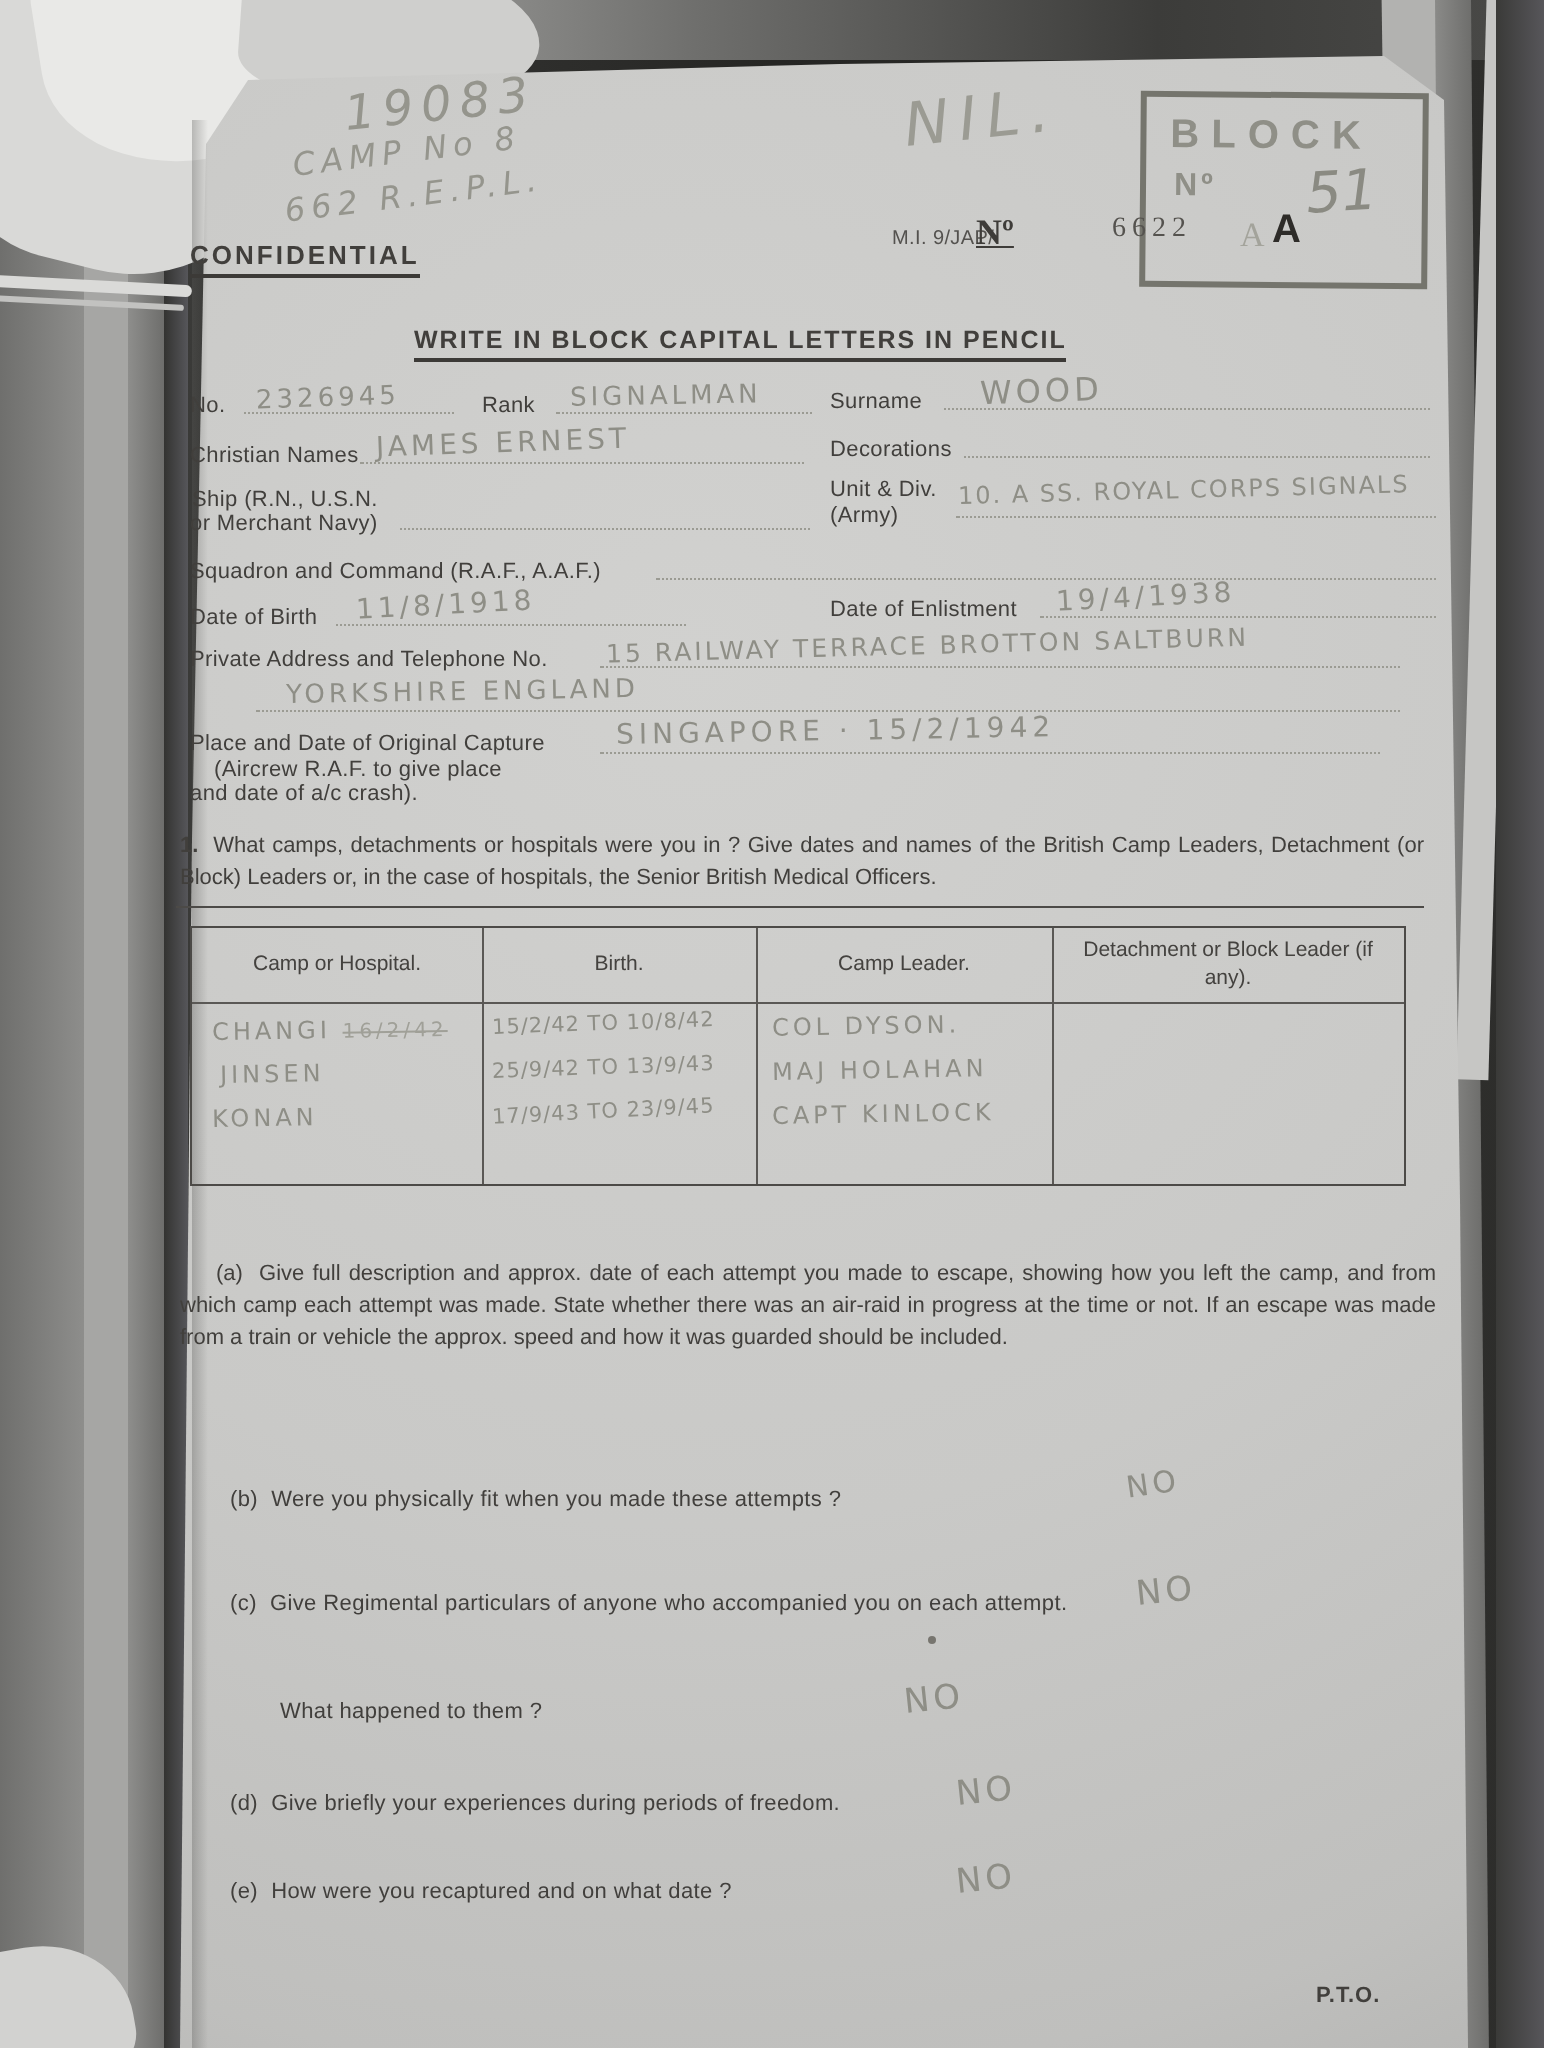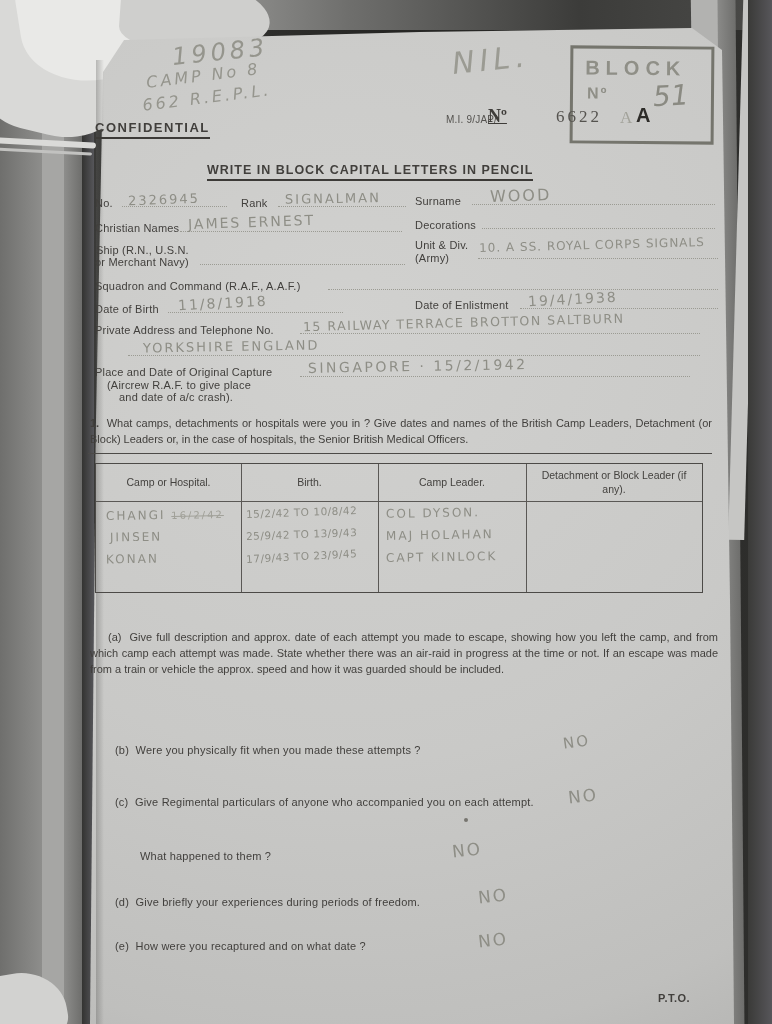--- a/index.html
+++ b/index.html
@@ -83,21 +83,21 @@
   <div class="abs hwi" style="left:452px;top:42px;font-size:30px;letter-spacing:5px;transform:rotate(-6deg);color:#9b9b93;">NIL.</div>
 
   <div class="abs stampbox" style="left:570px;top:46px;width:138px;height:92px;">
     <div class="abs" style="left:12px;top:8px;font-size:20px;font-weight:bold;letter-spacing:6px;">BLOCK</div>
     <div class="abs" style="left:14px;top:36px;font-size:16px;font-weight:bold;letter-spacing:2px;">Nº</div>
     <div class="abs hwi" style="left:80px;top:30px;font-size:28px;transform:rotate(-4deg);color:#8a8a82;">51</div>
   </div>
 
   <div class="abs print small" style="left:418px;top:114px;color:#54524f;">M.I. 9/JAP/</div>
   <div class="abs serif bold" style="left:488px;top:106px;font-size:18px;color:#3e3c39;text-decoration:underline;">Nº</div>
-  <div class="abs serif" style="left:556px;top:107px;font-size:17px;letter-spacing:3px;color:#55534f;">6622</div>
+  <div class="abs serif" style="left:556px;top:107px;font-size:14px;letter-spacing:3px;color:#55534f;">6622</div>
   <div class="abs serif" style="left:620px;top:108px;font-size:17px;color:#a3a39b;">A</div>
   <div class="abs" style="left:636px;top:104px;font-size:20px;font-weight:bold;color:#2e2c29;">A</div>
 
   <div class="abs print bold underline" style="left:95px;top:120px;font-size:13px;letter-spacing:1.5px;">CONFIDENTIAL</div>
 
   <div class="abs print bold underline" style="left:207px;top:163px;font-size:12.5px;letter-spacing:1px;">WRITE IN BLOCK CAPITAL LETTERS IN PENCIL</div>
 
   <div class="abs print" style="left:95px;top:197px;">No.</div>
   <div class="abs rule" style="left:122px;top:206px;width:105px;"></div>
   <div class="abs hw" style="left:128px;top:192px;transform:rotate(-2deg);">2326945</div>
@@ -133,21 +133,21 @@
   <div class="abs hw" style="left:528px;top:291px;font-size:14px;transform:rotate(-3deg);">19/4/1938</div>
 
   <div class="abs print" style="left:95px;top:324px;">Private Address and Telephone No.</div>
   <div class="abs rule" style="left:300px;top:333px;width:400px;"></div>
   <div class="abs hw" style="left:303px;top:315px;font-size:12.5px;letter-spacing:1.5px;transform:rotate(-1.5deg);">15 RAILWAY TERRACE BROTTON SALTBURN</div>
   <div class="abs rule" style="left:128px;top:355px;width:572px;"></div>
   <div class="abs hw" style="left:143px;top:339px;font-size:13px;letter-spacing:2px;transform:rotate(-1deg);">YORKSHIRE ENGLAND</div>
 
   <div class="abs print" style="left:95px;top:366px;">Place and Date of Original Capture</div>
   <div class="abs print" style="left:107px;top:379px;">(Aircrew R.A.F. to give place</div>
-  <div class="abs print" style="left:95px;top:391px;margin-left:24px;">and date of a/c crash).</div>
+  <div class="abs print" style="left:95px;top:391px;">and date of a/c crash).</div>
   <div class="abs rule" style="left:300px;top:376px;width:390px;"></div>
   <div class="abs hw" style="left:308px;top:358px;font-size:14px;letter-spacing:2.5px;transform:rotate(-1deg);">SINGAPORE · 15/2/1942</div>
 
   <div class="abs para" style="left:90px;top:416px;width:622px;"><span class="bold">1.</span>&nbsp;&nbsp;<span>What camps, detachments or hospitals were you in ?   Give dates and names of the British Camp Leaders, Detachment (or Block) Leaders or, in the case of hospitals, the Senior British Medical Officers.</span></div>
 
   <div class="abs solidrule" style="left:88px;top:453px;width:624px;"></div>
 
   <div class="abs tbl">
     <div class="col" style="left:145px;"></div>
     <div class="col" style="left:282px;"></div>

